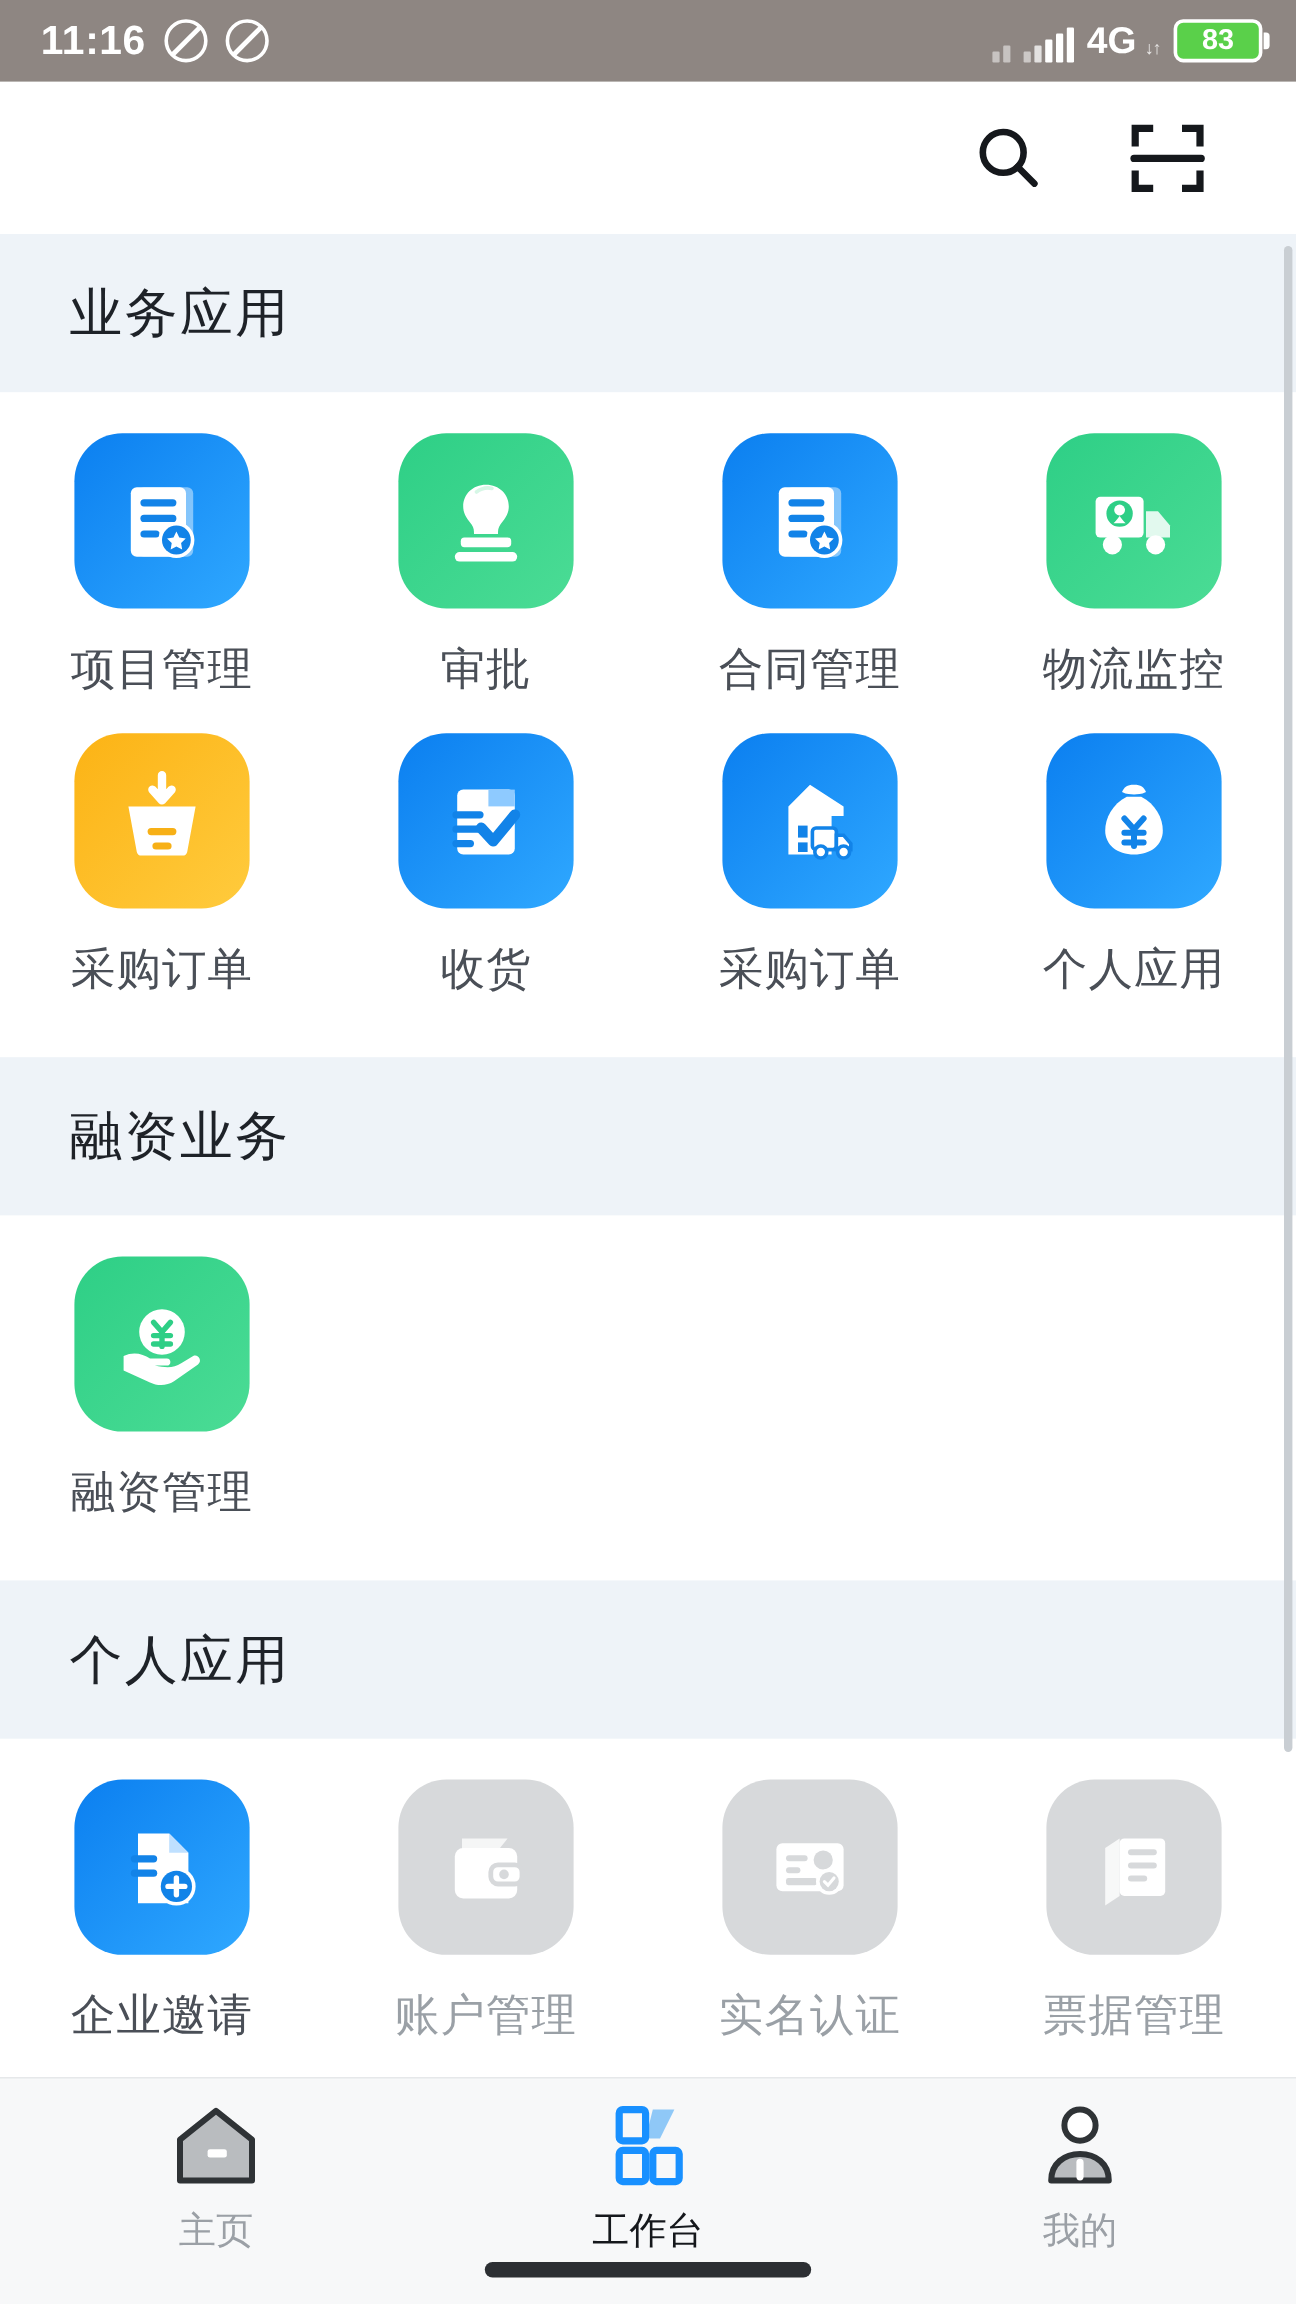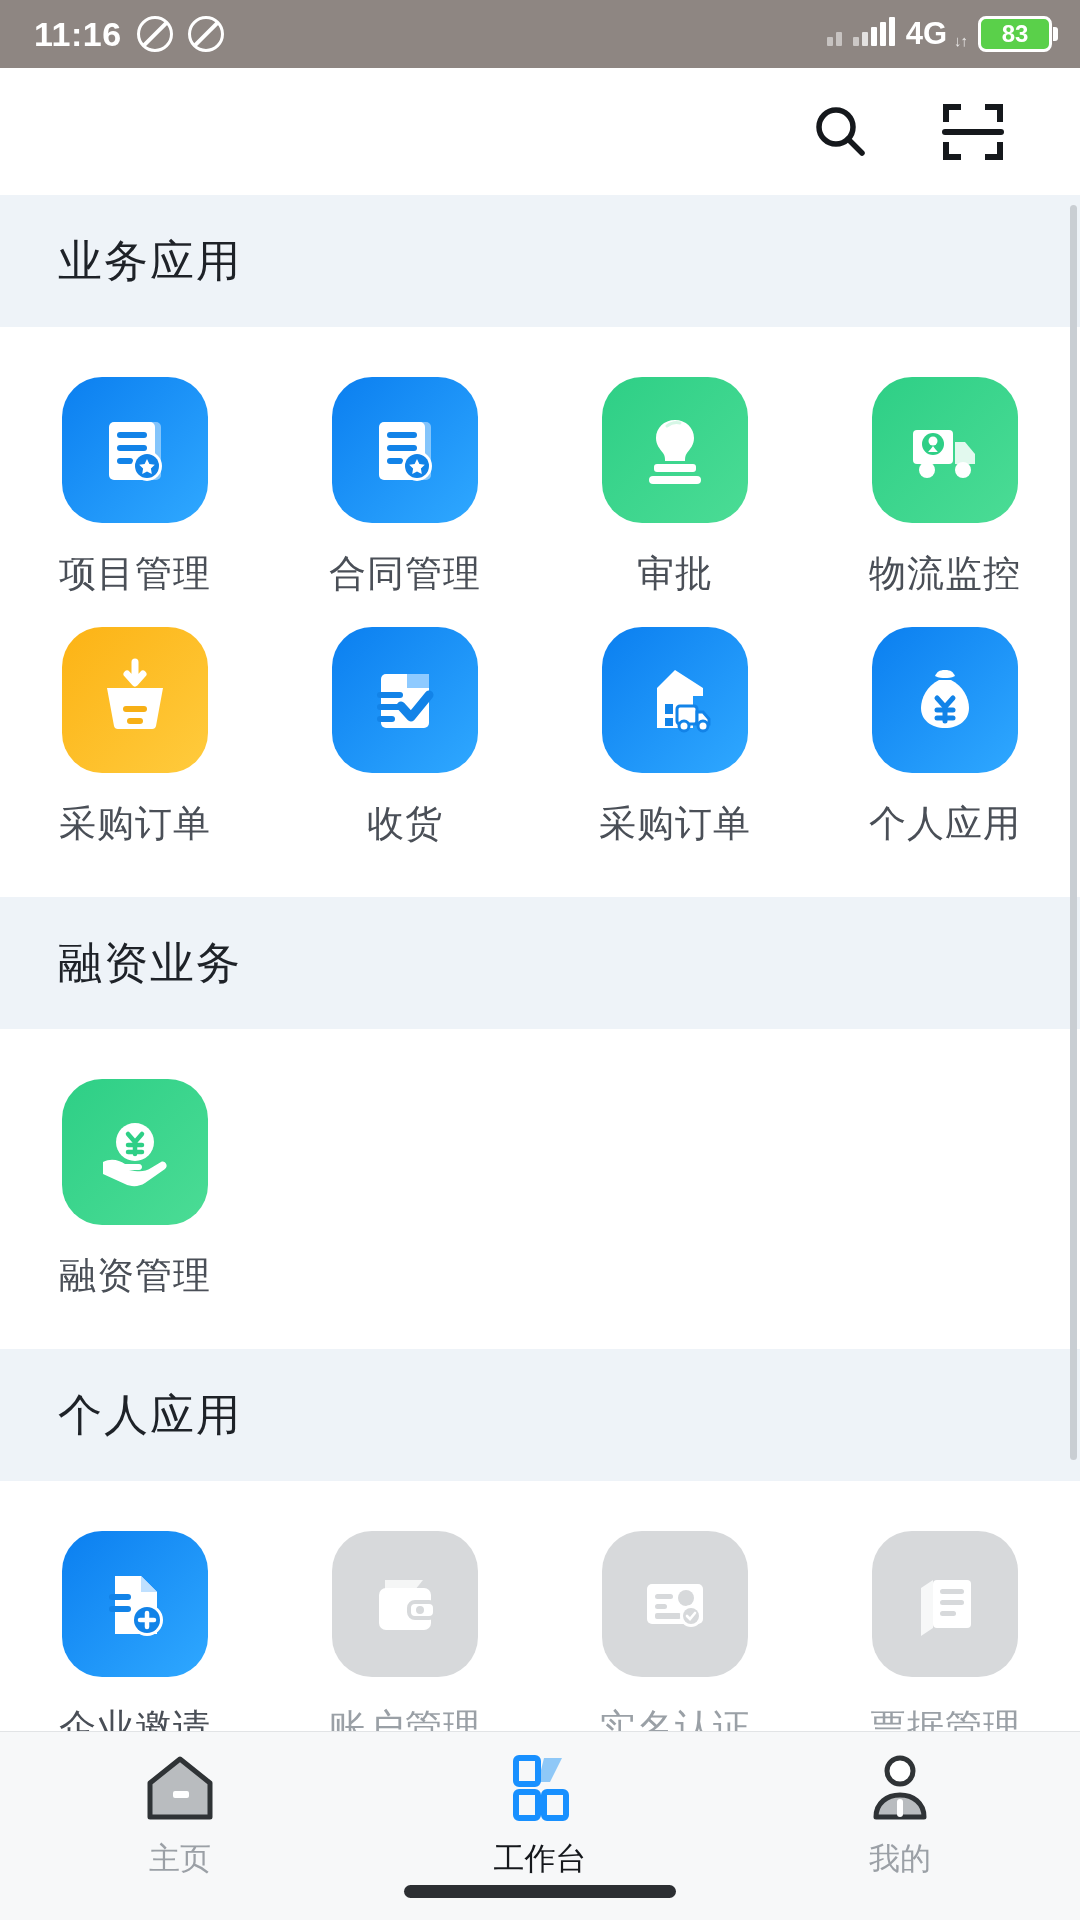--- a/index.html
+++ b/index.html
@@ -15,21 +15,21 @@
   .statusbar{
     height:68px;width:1080px;background:#8e8682;
     display:flex;align-items:center;justify-content:space-between;
     padding:0 28px 0 34px;position:relative;
   }
   .sb-left{display:flex;align-items:center;gap:15px;}
   .sb-time{color:#ffffff;font-size:34px;font-weight:700;letter-spacing:.5px;}
   .mute-ic{width:36px;height:36px;border:3.5px solid #ffffff;border-radius:50%;position:relative;}
   .mute-ic::after{content:"";position:absolute;left:50%;top:-2px;width:3.5px;height:34px;
     background:#ffffff;transform:translateX(-50%) rotate(45deg);}
-  .sb-right{display:flex;align-items:flex-start;gap:11px;}
+  .sb-right{display:flex;align-items:flex-end;gap:11px;}
   .sig{display:flex;align-items:flex-end;gap:3px;height:30px;}
   .sig i{display:block;width:6px;background:#ffffff;border-radius:1px;}
   .sig i:nth-child(1){height:9px;opacity:.55}
   .sig i:nth-child(2){height:14px;opacity:.75}
   .sig i:nth-child(3){height:19px}
   .sig i:nth-child(4){height:24px}
   .sig i:nth-child(5){height:29px}
   .sig2{display:flex;align-items:flex-end;gap:3px;height:30px;margin-left:1px;}
   .sig2 i{display:block;width:6px;background:#ffffff;border-radius:1px;}
   .sig2 i:nth-child(1){height:9px;opacity:.5}
@@ -60,21 +60,21 @@
   }
 
   
   .sec-head{
     background:#eef3f8;height:132px;display:flex;align-items:center;padding-left:58px;
   }
   .sec-head h2{font-size:44px;color:#1e2228;font-weight:400;letter-spacing:2px;}
 
   
   .grid{
-    background:#ffffff;display:flex;flex-wrap:wrap;padding:34px 0 20px 0;margin-top:16px;
+    background:#ffffff;display:flex;flex-wrap:wrap;padding:34px 0 20px 0;
   }
   .cell{
     width:25%;display:flex;flex-direction:column;align-items:center;margin-bottom:28px;
   }
   .tile{
     width:146px;height:146px;border-radius:40px;
     display:flex;align-items:center;justify-content:center;position:relative;
   }
   .cell label{
     margin-top:26px;font-size:37px;color:#4a4f57;letter-spacing:1px;white-space:nowrap;
@@ -164,52 +164,52 @@
             </g>
           <circle cx="58" cy="62" r="15" fill="#ffffff"></circle>
           <circle cx="58" cy="62" r="12" fill="#1283e8"></circle>
           <path d="M58 55 l2.4 4.9 5.4.8-3.9 3.8.9 5.4-4.8-2.5-4.8 2.5.9-5.4-3.9-3.8 5.4-.8z" fill="#ffffff"></path>
         </svg>
       </div>
       <label>项目管理</label>
     </div>
 
     <div class="cell">
+      <div class="tile" style="background:linear-gradient(135deg,#2ecf86,#4bdc95)">
+        <svg width="92" height="92" viewBox="0 0 92 92">
+          <path d="M46 16 c-11 0-19 8-19 18 0 7 4 11 7 15 2 3 2 5 2 8 h20 c0-3 0-5 2-8 3-4 7-8 7-15 0-10-8-18-19-18z" fill="#ffffff"></path>
+          <rect x="25" y="60" width="42" height="8" rx="3" fill="#ffffff"></rect>
+          <rect x="20" y="72" width="52" height="8" rx="4" fill="#ffffff"></rect>
+          <path d="M38 22 c4-3 9-4 13-3" stroke="#d6f7e6" stroke-width="3" fill="none" stroke-linecap="round"></path>
+        </svg>
+      </div>
+      <label>审批</label>
+    </div>
+
+    <div class="cell">
       <div class="tile" style="background:linear-gradient(135deg,#0b7ff0,#2fa8ff)">
         <svg width="92" height="92" viewBox="0 0 92 92">
           <rect x="26" y="18" width="46" height="58" rx="5" fill="#ffffff" opacity=".45"></rect>
           <rect x="20" y="18" width="46" height="58" rx="5" fill="#ffffff"></rect>
           <g fill="#1283e8">
               <rect x="28" y="28" width="30" height="6" rx="3"></rect>
           <rect x="28" y="41" width="30" height="6" rx="3"></rect>
           <rect x="28" y="54" width="16" height="6" rx="3"></rect>
             </g>
           <circle cx="58" cy="62" r="15" fill="#ffffff"></circle>
           <circle cx="58" cy="62" r="12" fill="#1283e8"></circle>
           <path d="M58 55 l2.4 4.9 5.4.8-3.9 3.8.9 5.4-4.8-2.5-4.8 2.5.9-5.4-3.9-3.8 5.4-.8z" fill="#ffffff"></path>
         </svg>
       </div>
       <label>合同管理</label>
     </div>
 
     <div class="cell">
       <div class="tile" style="background:linear-gradient(135deg,#2ecf86,#4bdc95)">
         <svg width="92" height="92" viewBox="0 0 92 92">
-          <path d="M46 16 c-11 0-19 8-19 18 0 7 4 11 7 15 2 3 2 5 2 8 h20 c0-3 0-5 2-8 3-4 7-8 7-15 0-10-8-18-19-18z" fill="#ffffff"></path>
-          <rect x="25" y="60" width="42" height="8" rx="3" fill="#ffffff"></rect>
-          <rect x="20" y="72" width="52" height="8" rx="4" fill="#ffffff"></rect>
-          <path d="M38 22 c4-3 9-4 13-3" stroke="#d6f7e6" stroke-width="3" fill="none" stroke-linecap="round"></path>
-        </svg>
-      </div>
-      <label>审批</label>
-    </div>
-
-    <div class="cell">
-      <div class="tile" style="background:linear-gradient(135deg,#2ecf86,#4bdc95)">
-        <svg width="92" height="92" viewBox="0 0 92 92">
           <rect x="14" y="26" width="40" height="34" rx="4" fill="#ffffff"></rect>
           <path d="M56 38 h10 l10 12 v10 H56 z" fill="#ffffff" opacity=".85"></path>
           <circle cx="34" cy="40" r="11" fill="#2ecf86"></circle>
           <circle cx="34" cy="37" r="4.5" fill="#ffffff"></circle>
           <path d="M34 42 c-3 4-5 6-5 6 h10 s-2-2-5-6z" fill="#ffffff"></path>
           <circle cx="28" cy="66" r="8" fill="#ffffff"></circle>
           <circle cx="64" cy="66" r="8" fill="#ffffff"></circle>
         </svg>
       </div>
       <label>物流监控</label>

